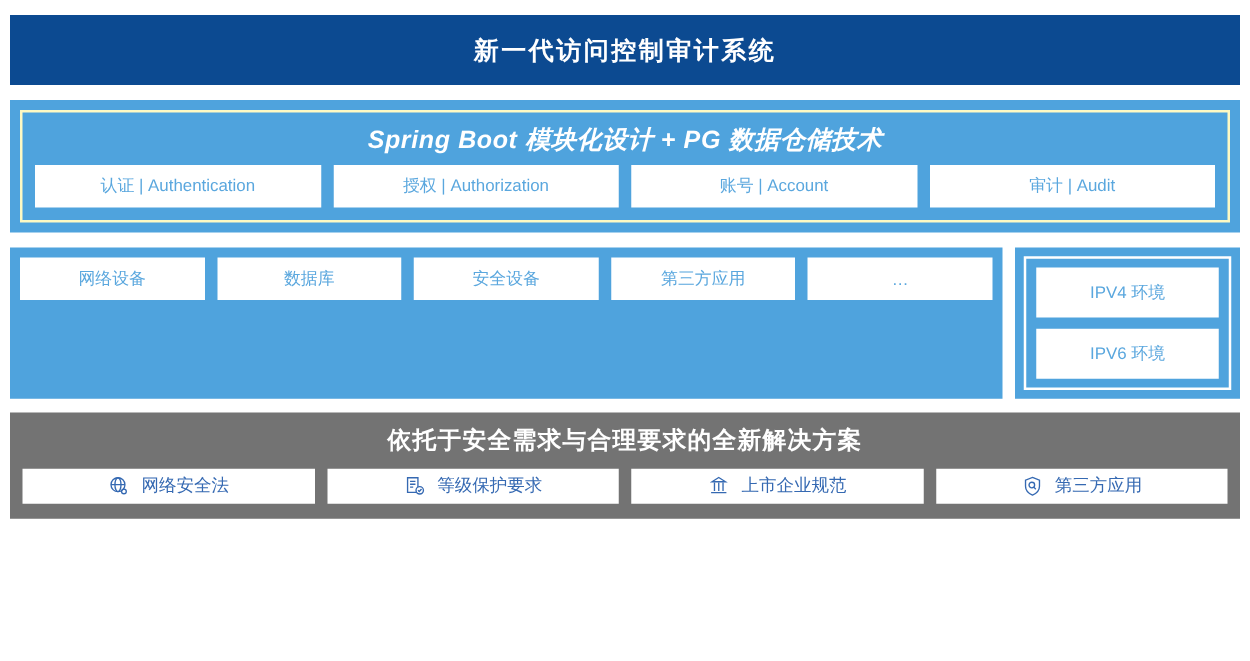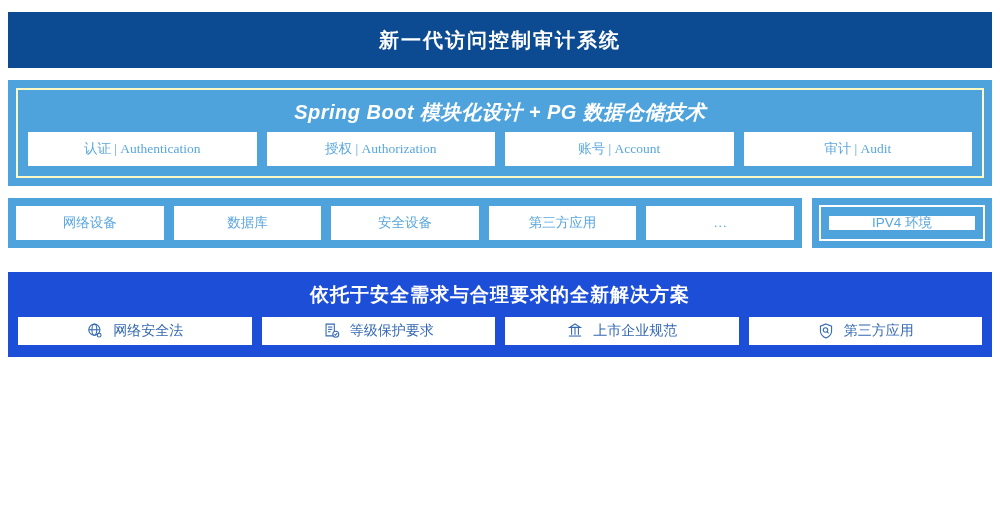--- a/index.html
+++ b/index.html
@@ -70,21 +70,20 @@
     white-space: nowrap;
   }
   .panel-title.italic {
     font-style: italic;
     font-size: 20px;
     letter-spacing: 0.5px;
   }
   .chip-row {
     display: flex;
     gap: 10px;
-    font-family: Liberation Serif, serif;
   }
   .chip {
     flex: 1 1 0;
     background: #ffffff;
     height: 34px;
     display: flex;
     align-items: center;
     justify-content: center;
     color: #5aa7de;
     font-size: 13.5px;
@@ -121,27 +120,27 @@
     box-sizing: border-box;
     height: 100%;
     padding: 7px 8px;
     display: flex;
     flex-direction: column;
     justify-content: center;
     gap: 9px;
   }
   .collect-side-inner .chip {
     flex: none;
-    height: 14px;
+    height: 40px;
   }
 
   
   .section-bottom {
-    margin-top: 24px;
-    background: #1d4ed8;
+    margin-top: 11px;
+    background: #737373;
     padding: 9px 10px 12px 10px;
     box-sizing: border-box;
     flex: none;
   }
   .section-bottom .panel-title {
     font-size: 19px;
     letter-spacing: 1px;
     margin-bottom: 8px;
   }
   .chip.with-icon {
@@ -196,20 +195,21 @@
           <div class="chip">安全设备</div>
           <div class="chip">第三方应用</div>
           <div class="chip">…</div>
         </div>
       </div>
     </div>
 
     <div class="collect-side">
       <div class="collect-side-inner">
         <div class="chip">IPV4 环境</div>
+        <div class="chip">IPV6 环境</div>
       </div>
     </div>
 
   </div>
 
   <div class="section-bottom">
     <div class="panel-title">依托于安全需求与合理要求的全新解决方案</div>
     <div class="chip-row">
 
       <div class="chip with-icon">

